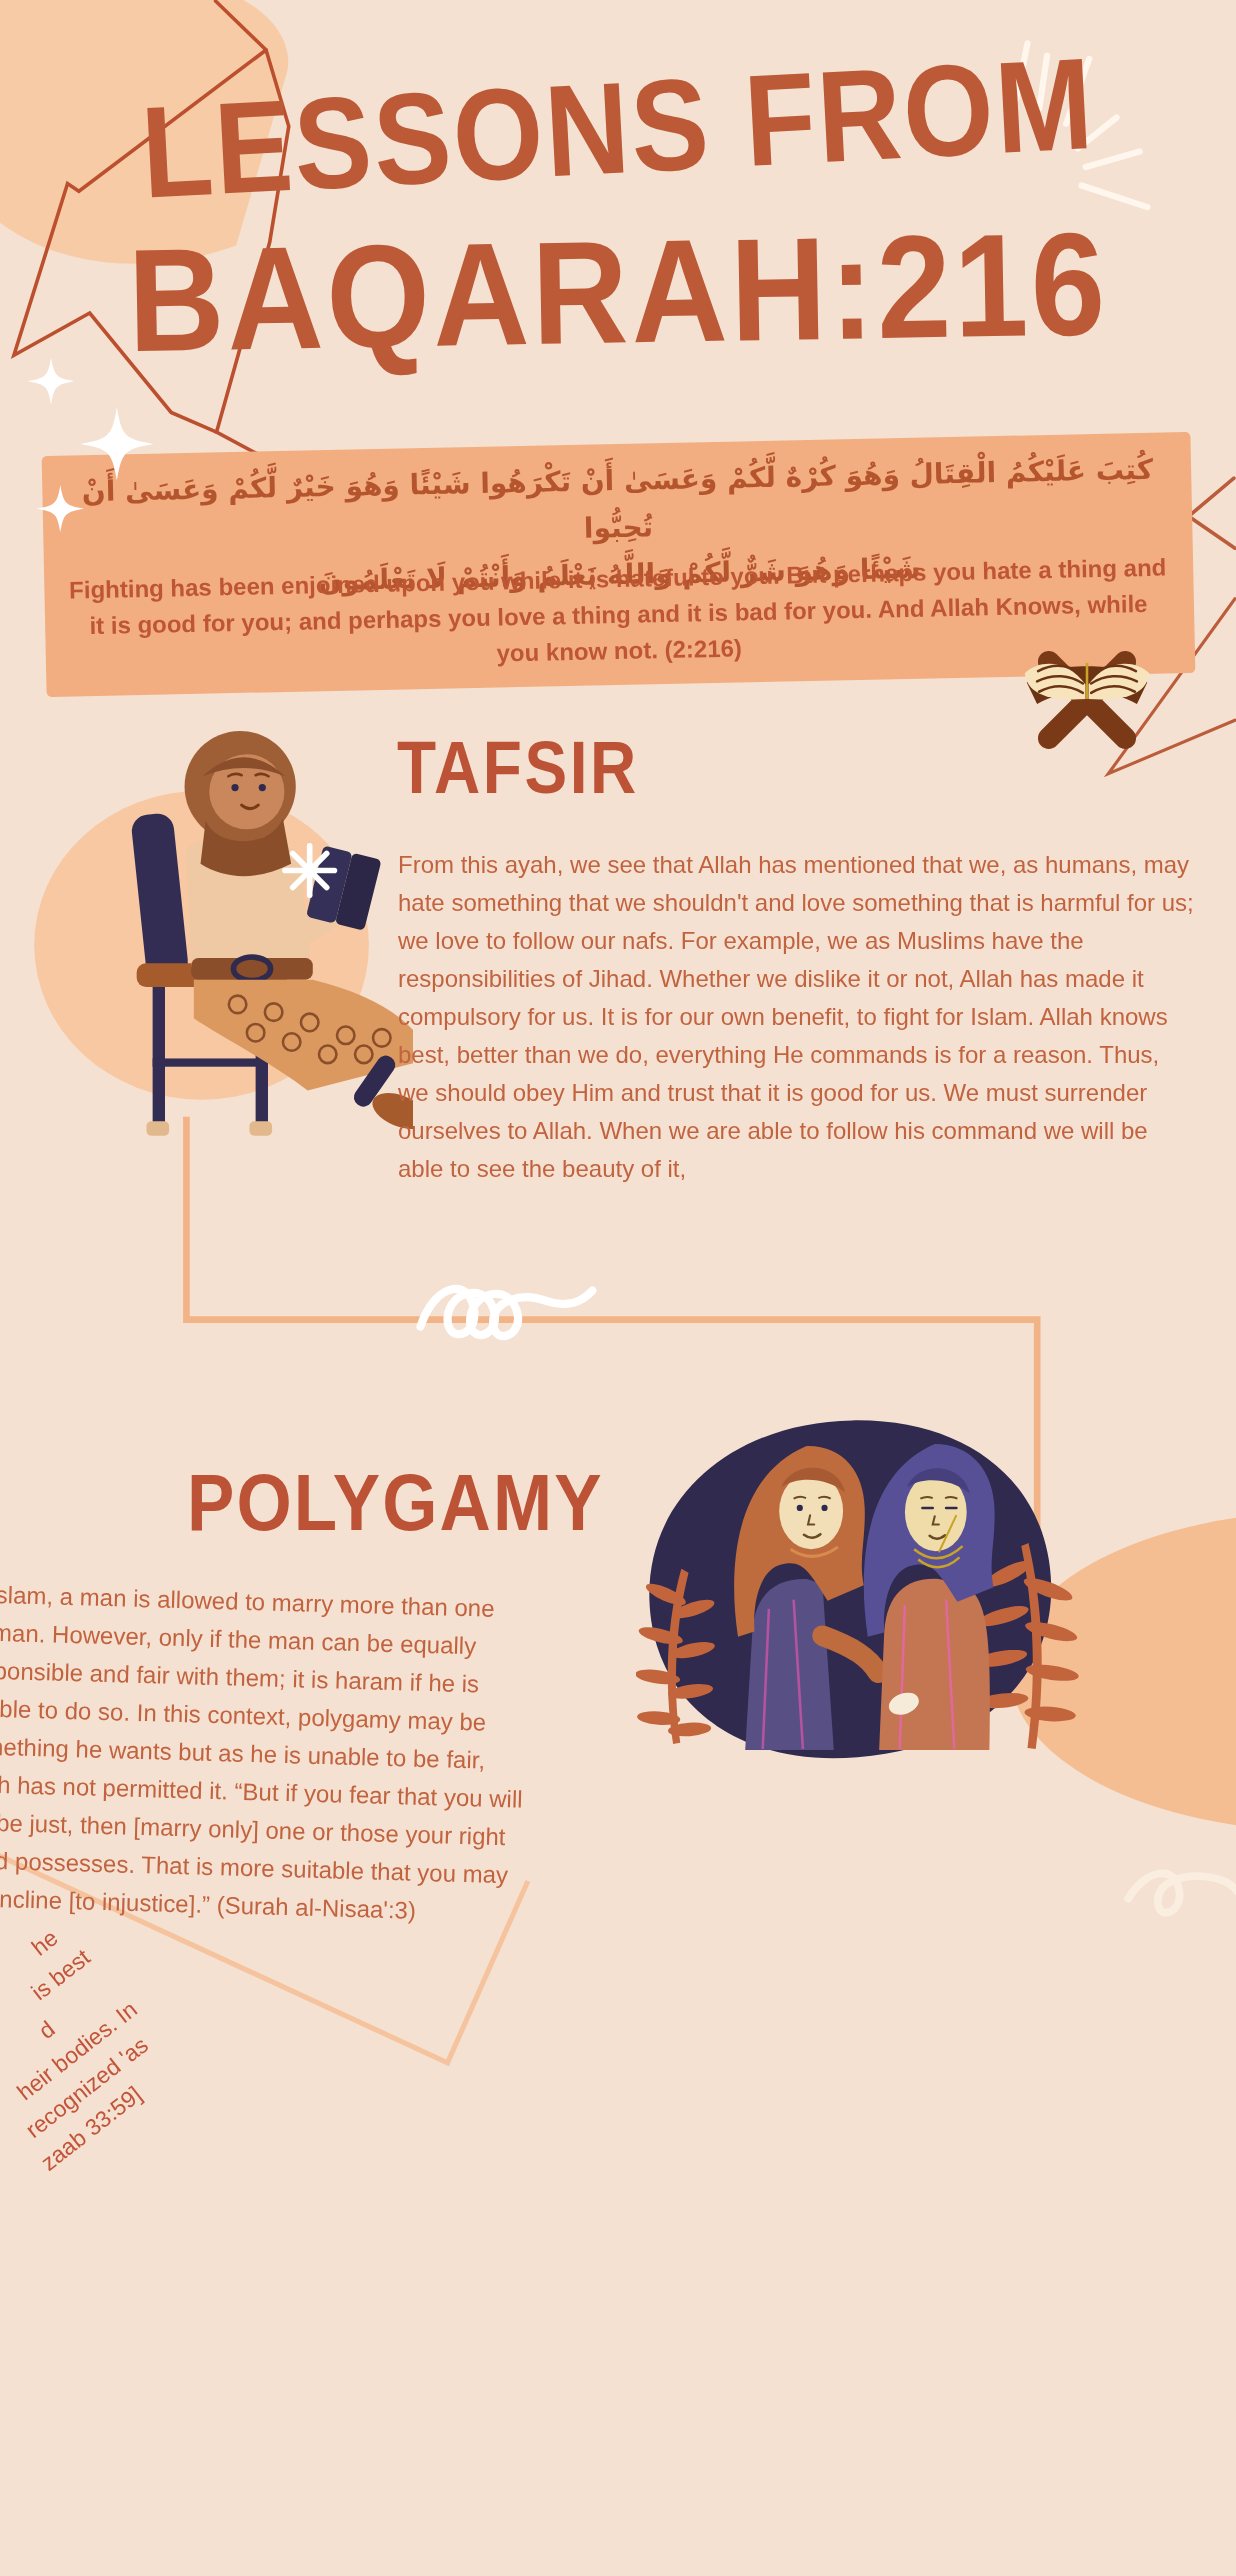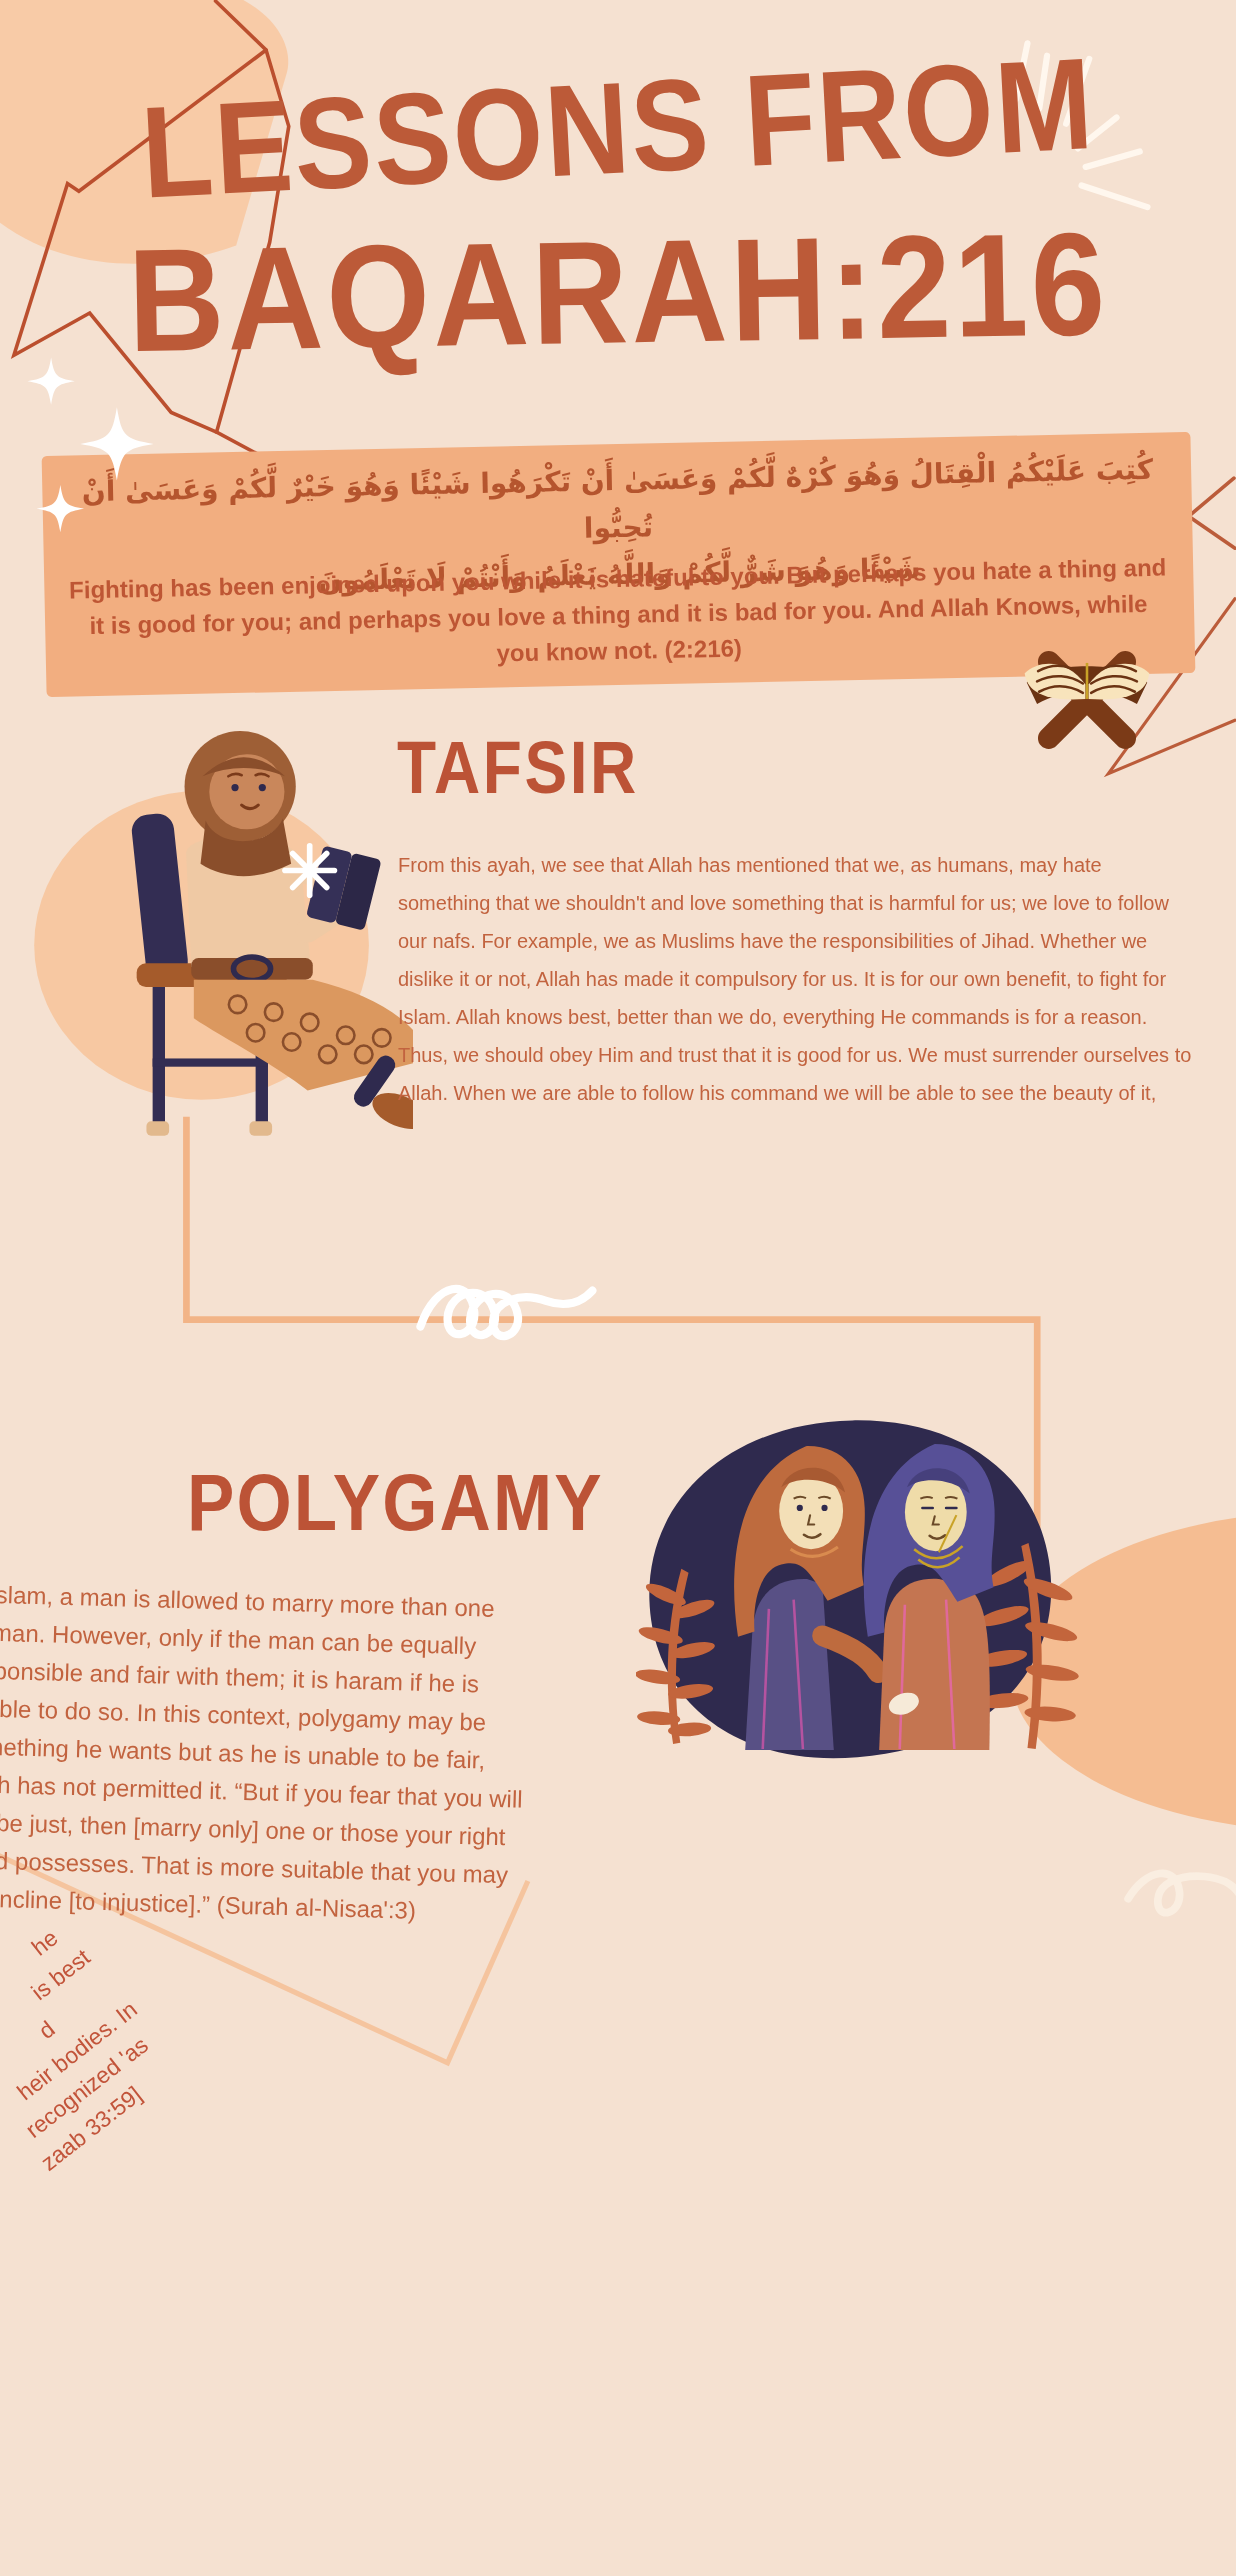--- a/index.html
+++ b/index.html
@@ -35,21 +35,21 @@
     font-size:24px;line-height:36px;font-weight:700;color:#BE5634;
     transform:rotate(-1.2deg);
   }
   
   .tafsir-heading{
     left:397px;top:725px;font-size:64px;font-weight:800;color:#BC5336;
     letter-spacing:2.6px;transform:scaleY(1.15);transform-origin:left top;
   }
   .tafsir-body{
     left:398px;top:846px;width:796px;
-    font-size:20px;line-height:38px;color:#C2633F;
+    font-size:24px;line-height:38px;color:#C2633F;
   }
   
   .poly-heading{
     left:187px;top:1457px;font-size:71px;font-weight:800;color:#BC5336;
     letter-spacing:2.1px;transform:scaleY(1.12);transform-origin:left top;
   }
   .poly-text{
     left:-37px;top:1575px;width:835px;transform:rotate(1.6deg);
     transform-origin:left top;
   }

